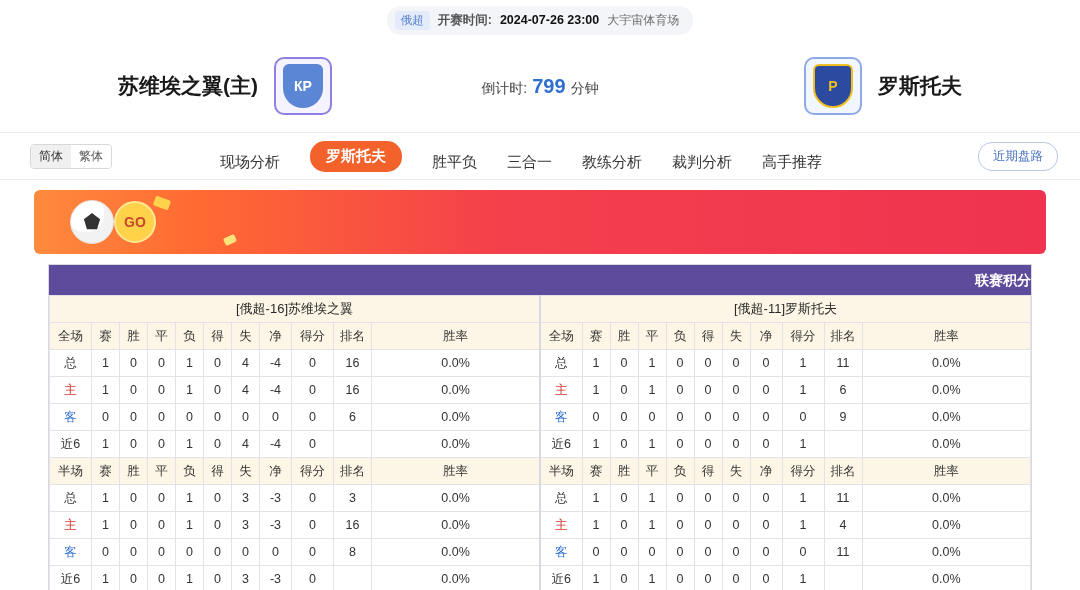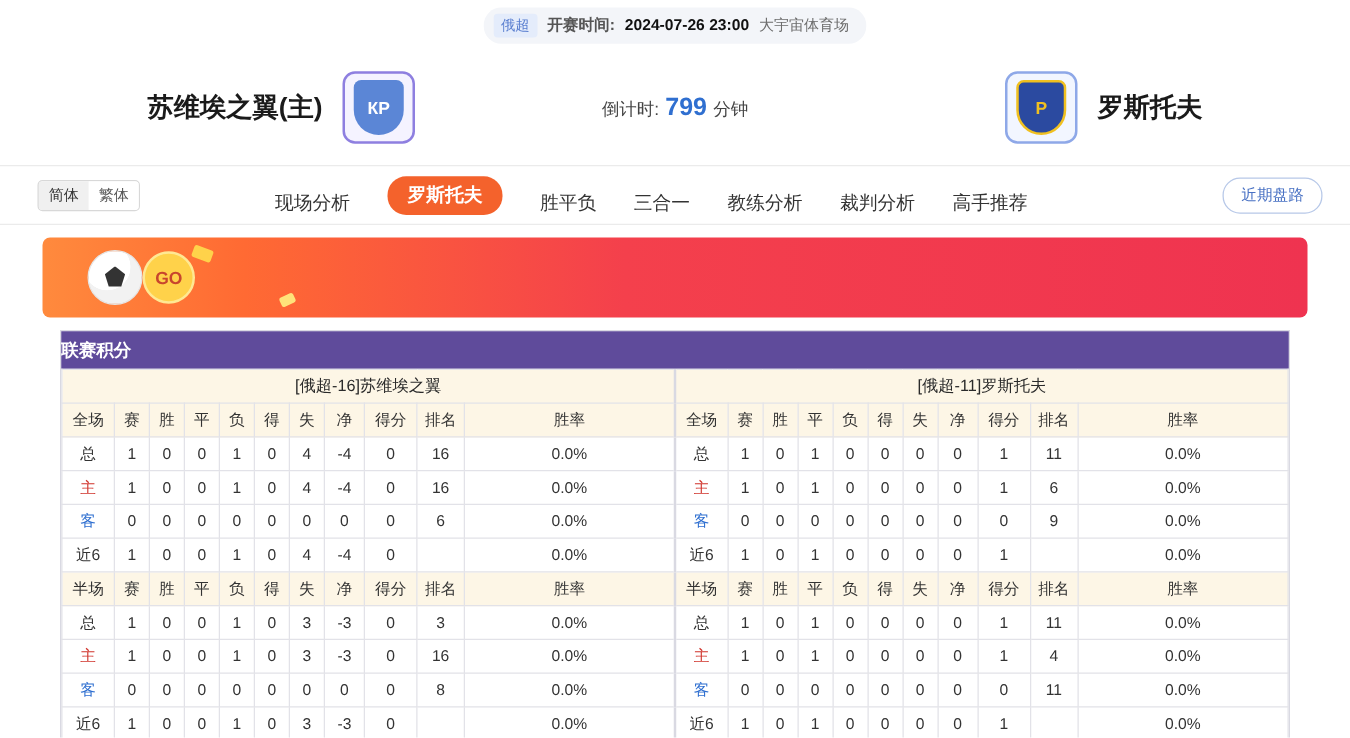--- a/index.html
+++ b/index.html
@@ -201,21 +201,21 @@
 
   
   .panel {
     margin: 10px 48px 0 48px;
     border: 1px solid #d9d9e2;
     border-bottom: none;
   }
   .panel-title {
     background: #5f4b9b;
     color: #fff;
-    text-align: left;
+    text-align: right;
     font-size: 14px;
     font-weight: bold;
     line-height: 30px;
     height: 30px;
   }
   table.stats {
     width: 100%;
     border-collapse: collapse;
     font-size: 12.5px;
     color: #333;

